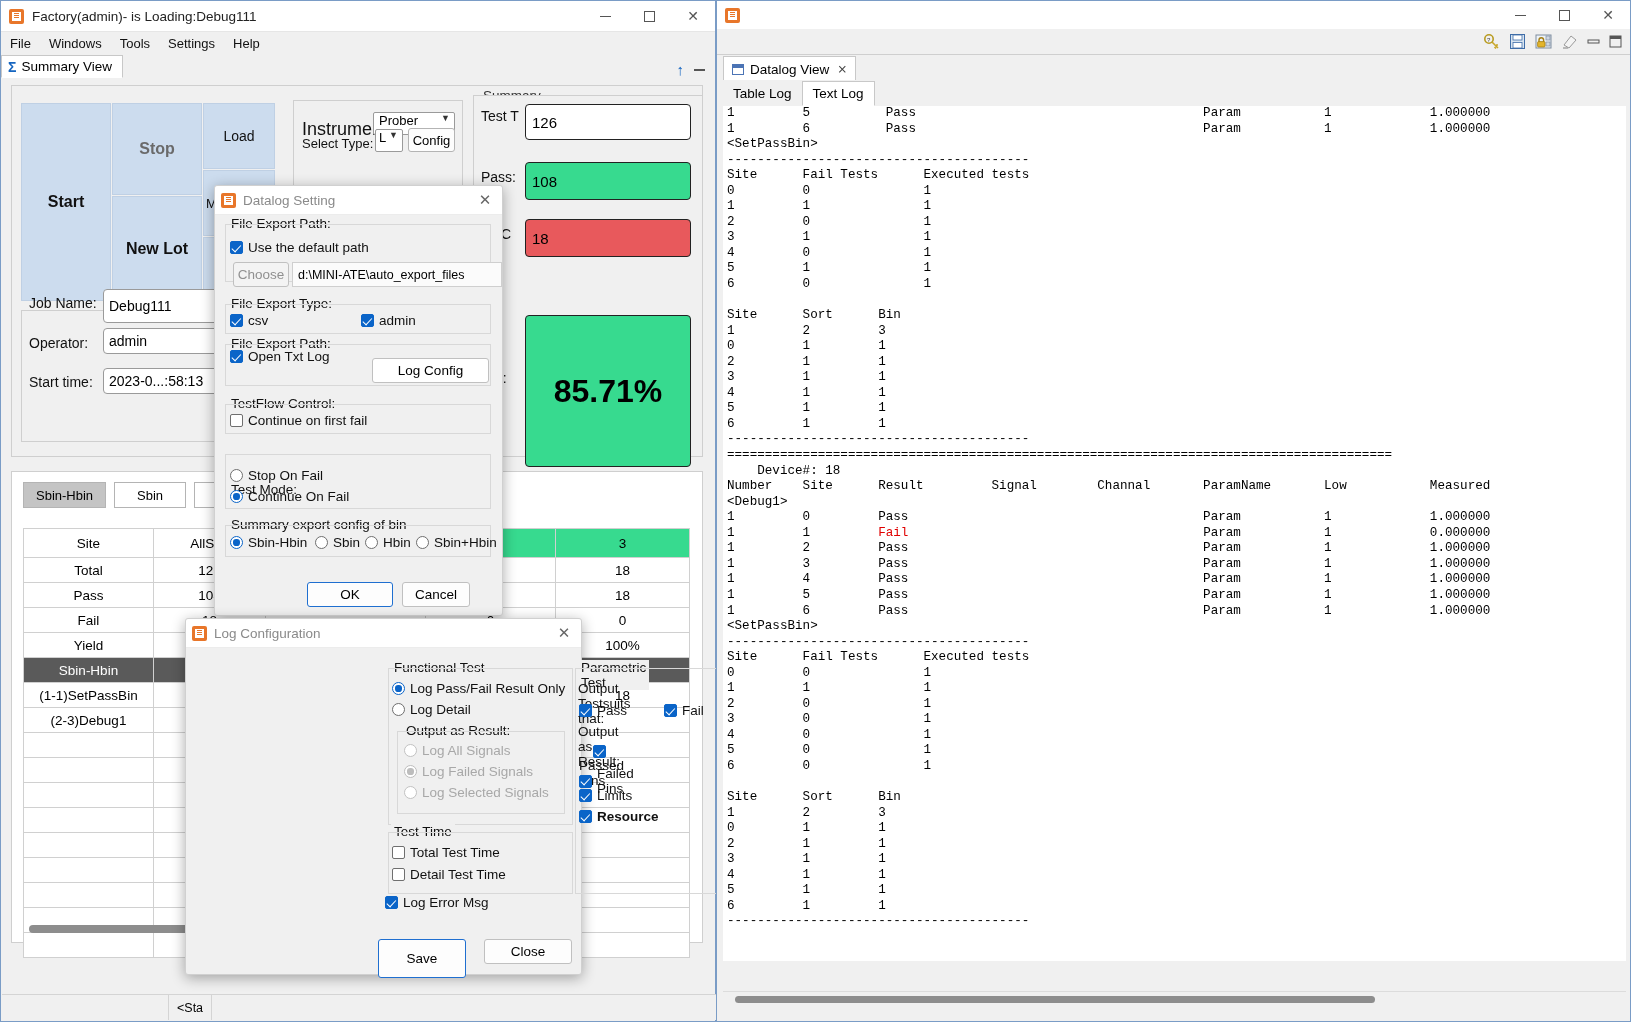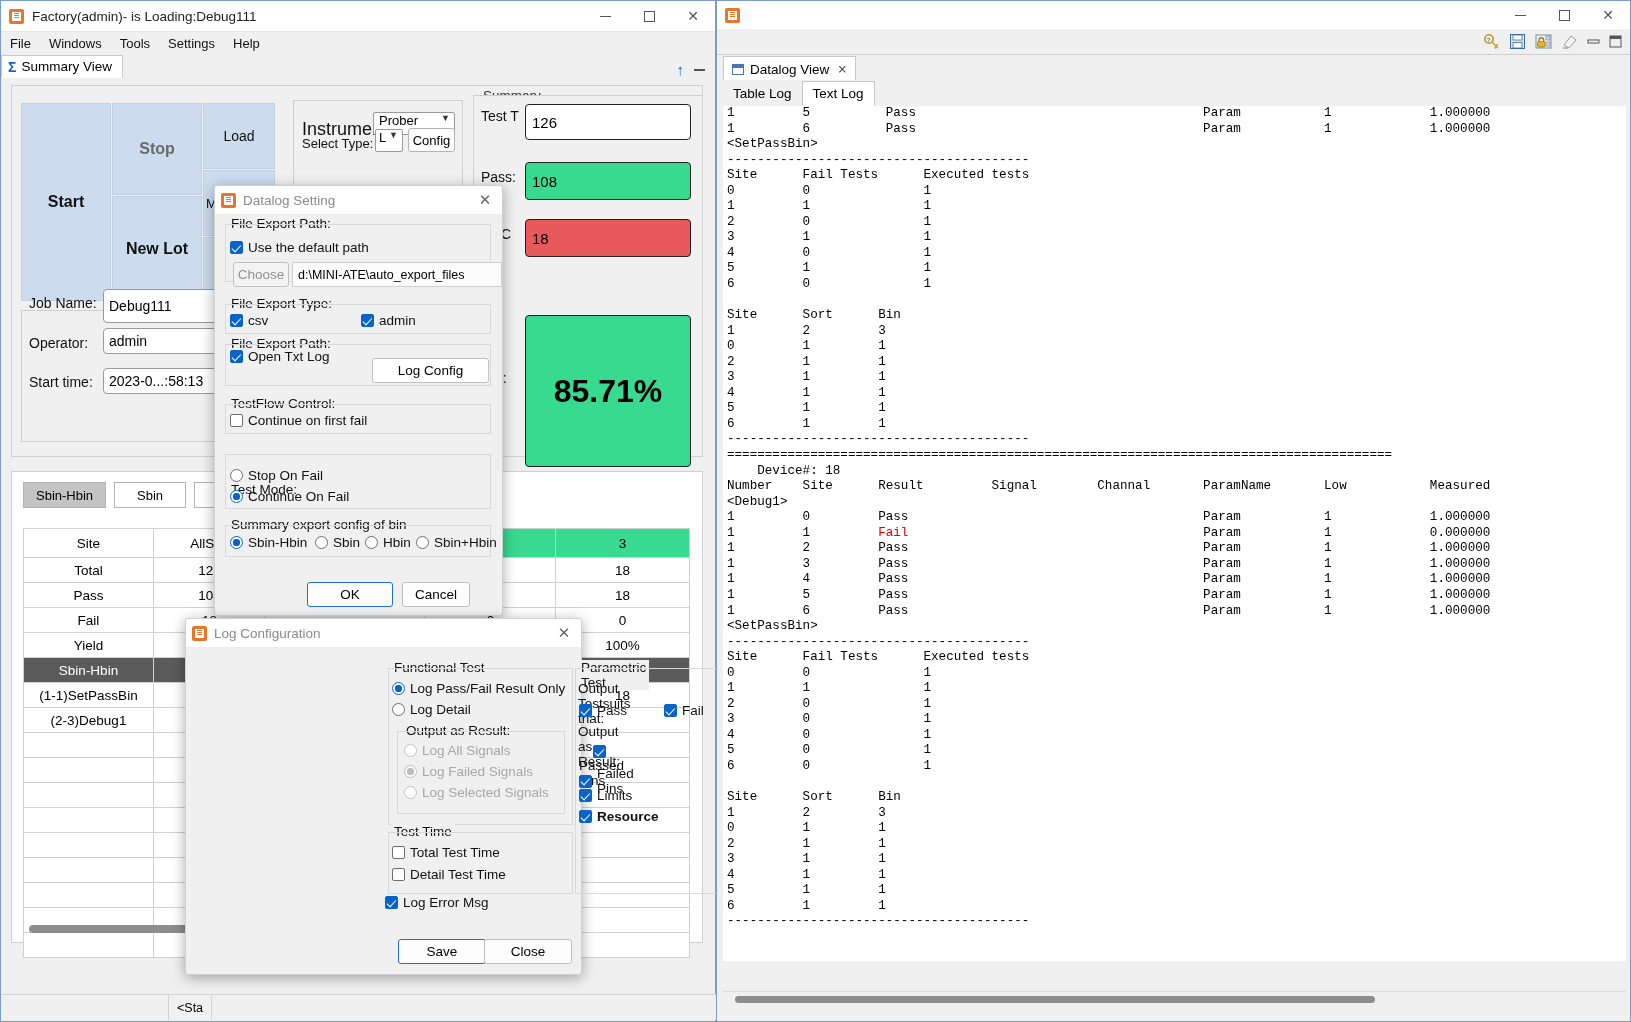--- a/index.html
+++ b/index.html
@@ -527,21 +527,21 @@
   </div>
   <div class="chk on" style="left:393px;top:169px;">
     <i class="bx"></i>
       <span>Limits</span>
   </div>
   <div class="chk on" style="left:393px;top:190px;font-weight:bold;">
     <i class="bx"></i>
       <span>Resource</span>
   </div>
 
-  <div class="dbtn primary" style="left:212px;top:320px;width:88px;height:25px;">Save</div>
+  <div class="dbtn primary" style="left:192px;top:320px;width:88px;height:39px;">Save</div>
   <div class="dbtn" style="left:298px;top:320px;width:88px;height:25px;">Close</div>
 </div>
 
 <div class="abs" id="datalog-window">
   <div id="dl-titlebar">
     <span class="app-icon" style="margin-left:8px;"></span>
     <span class="win-btns">
       <span class="win-btn">
           <i class="mn"></i>
         </span>

